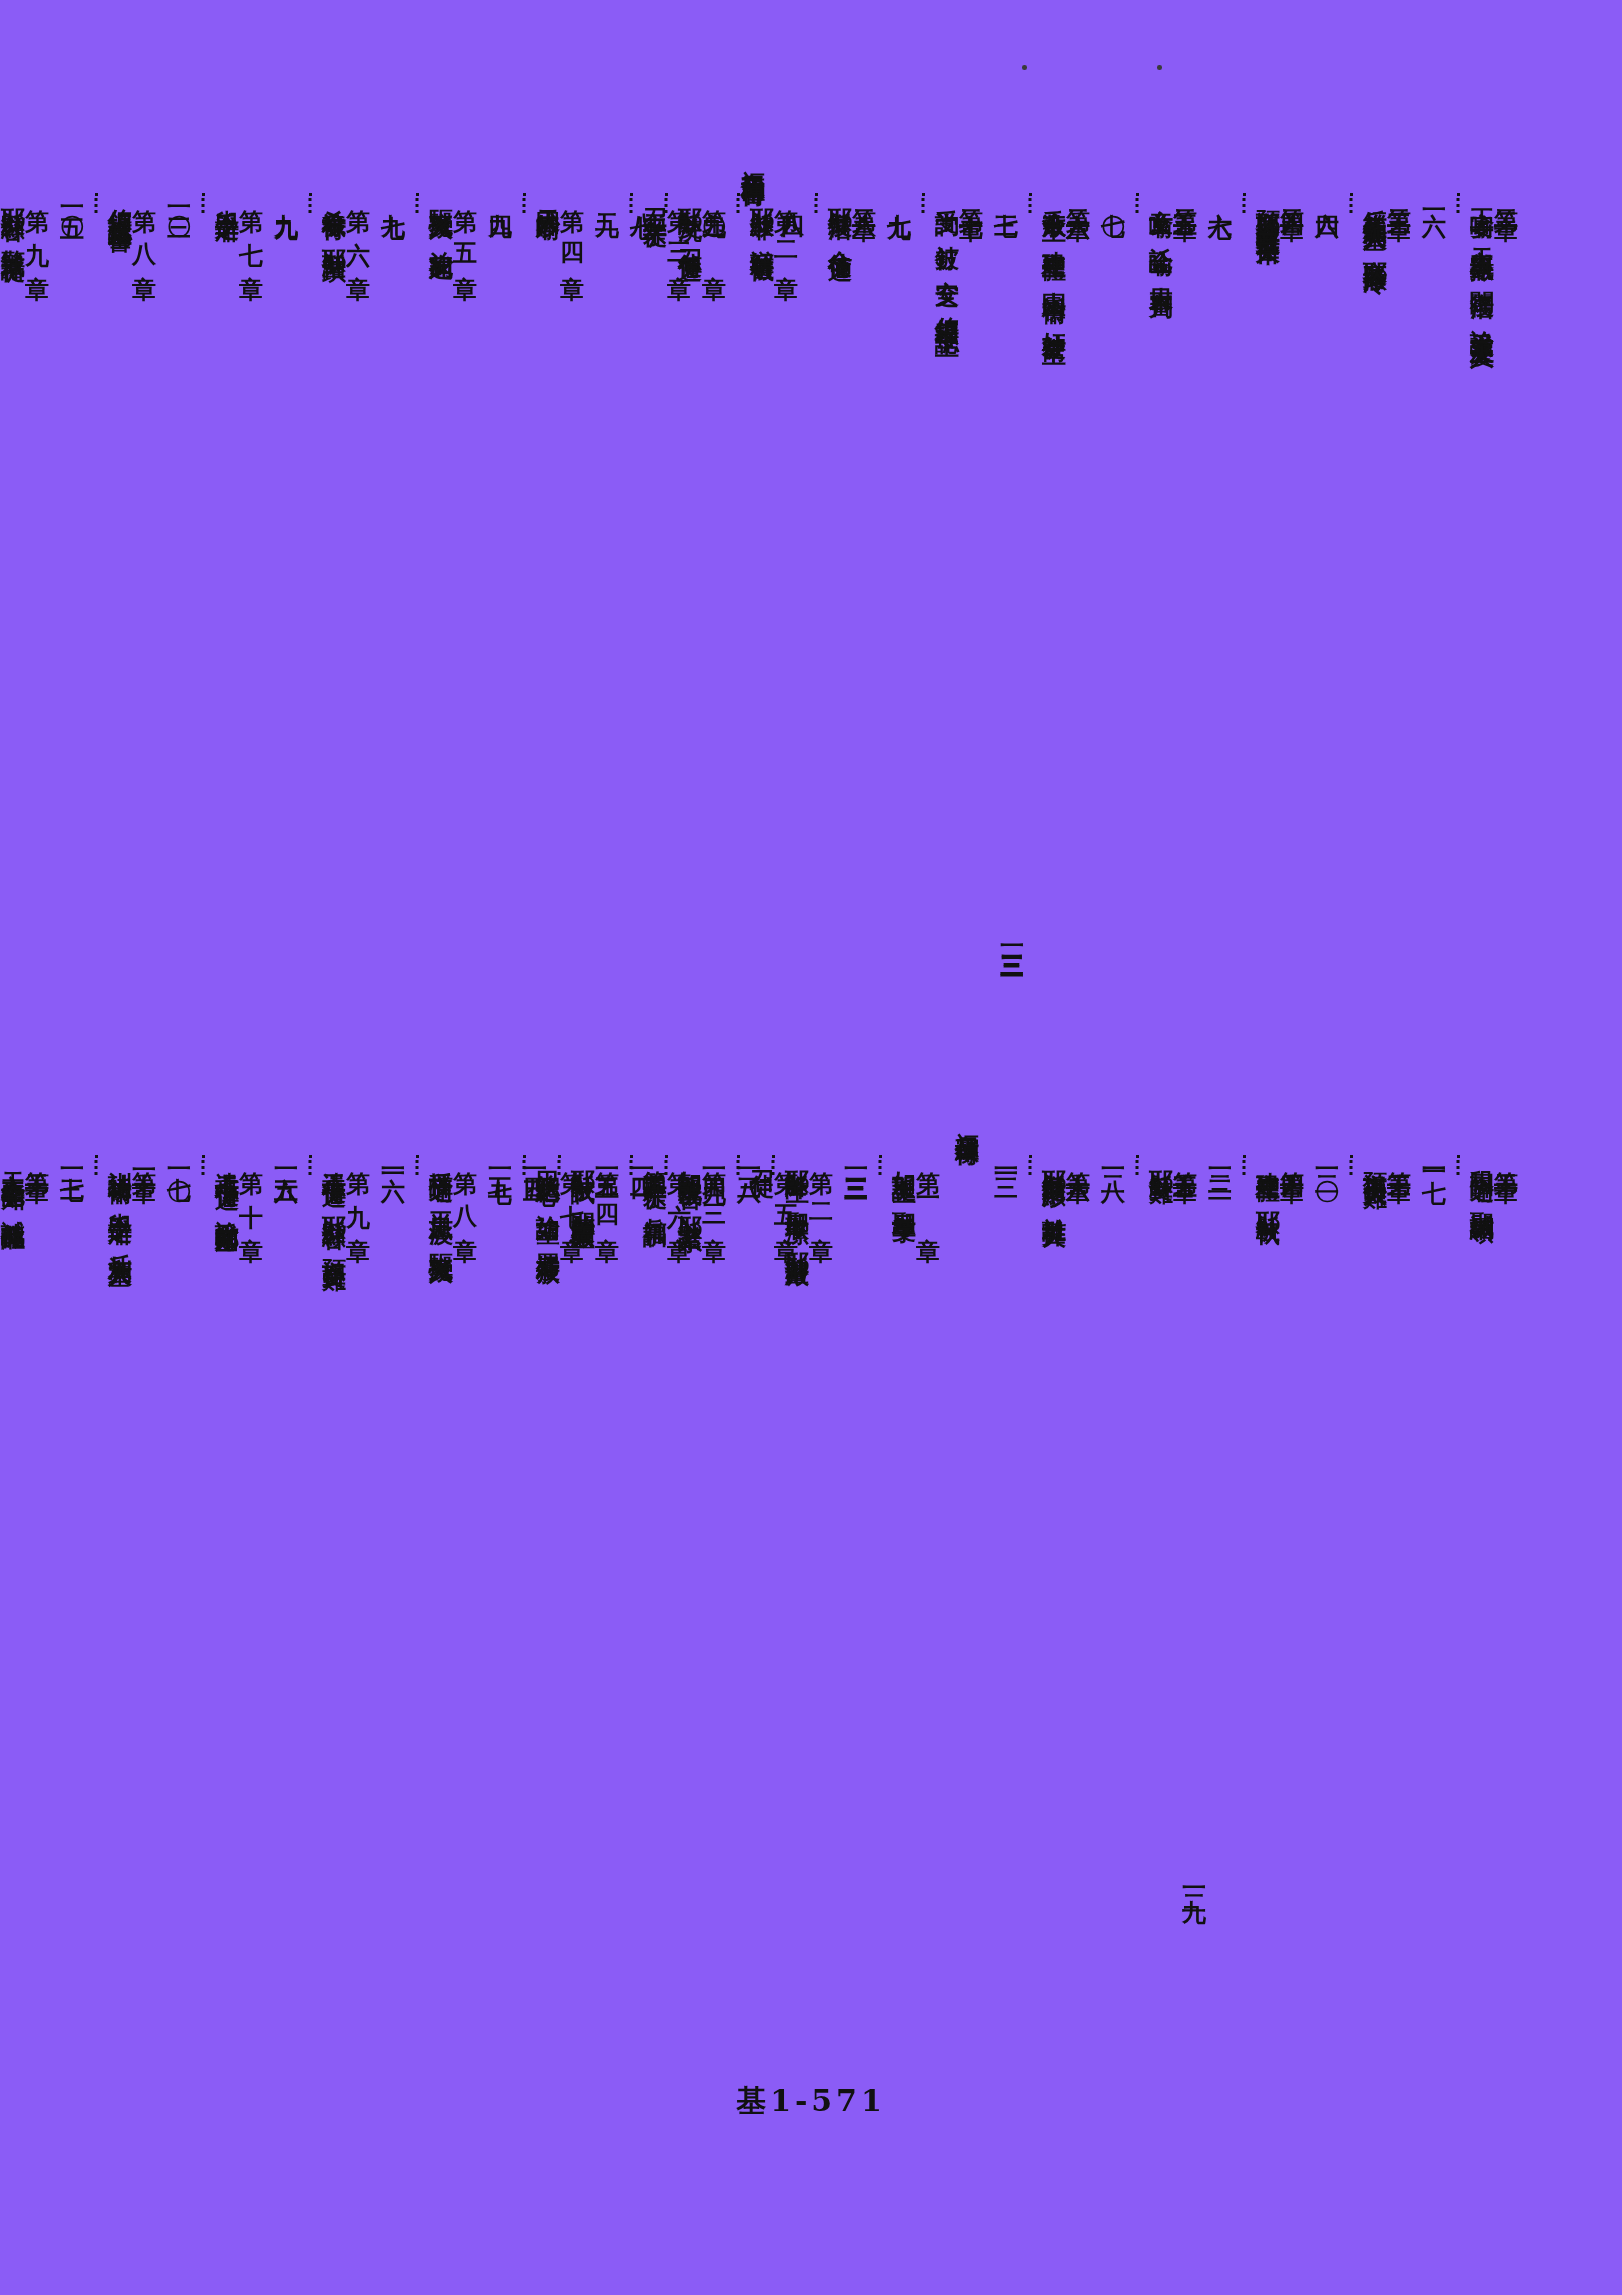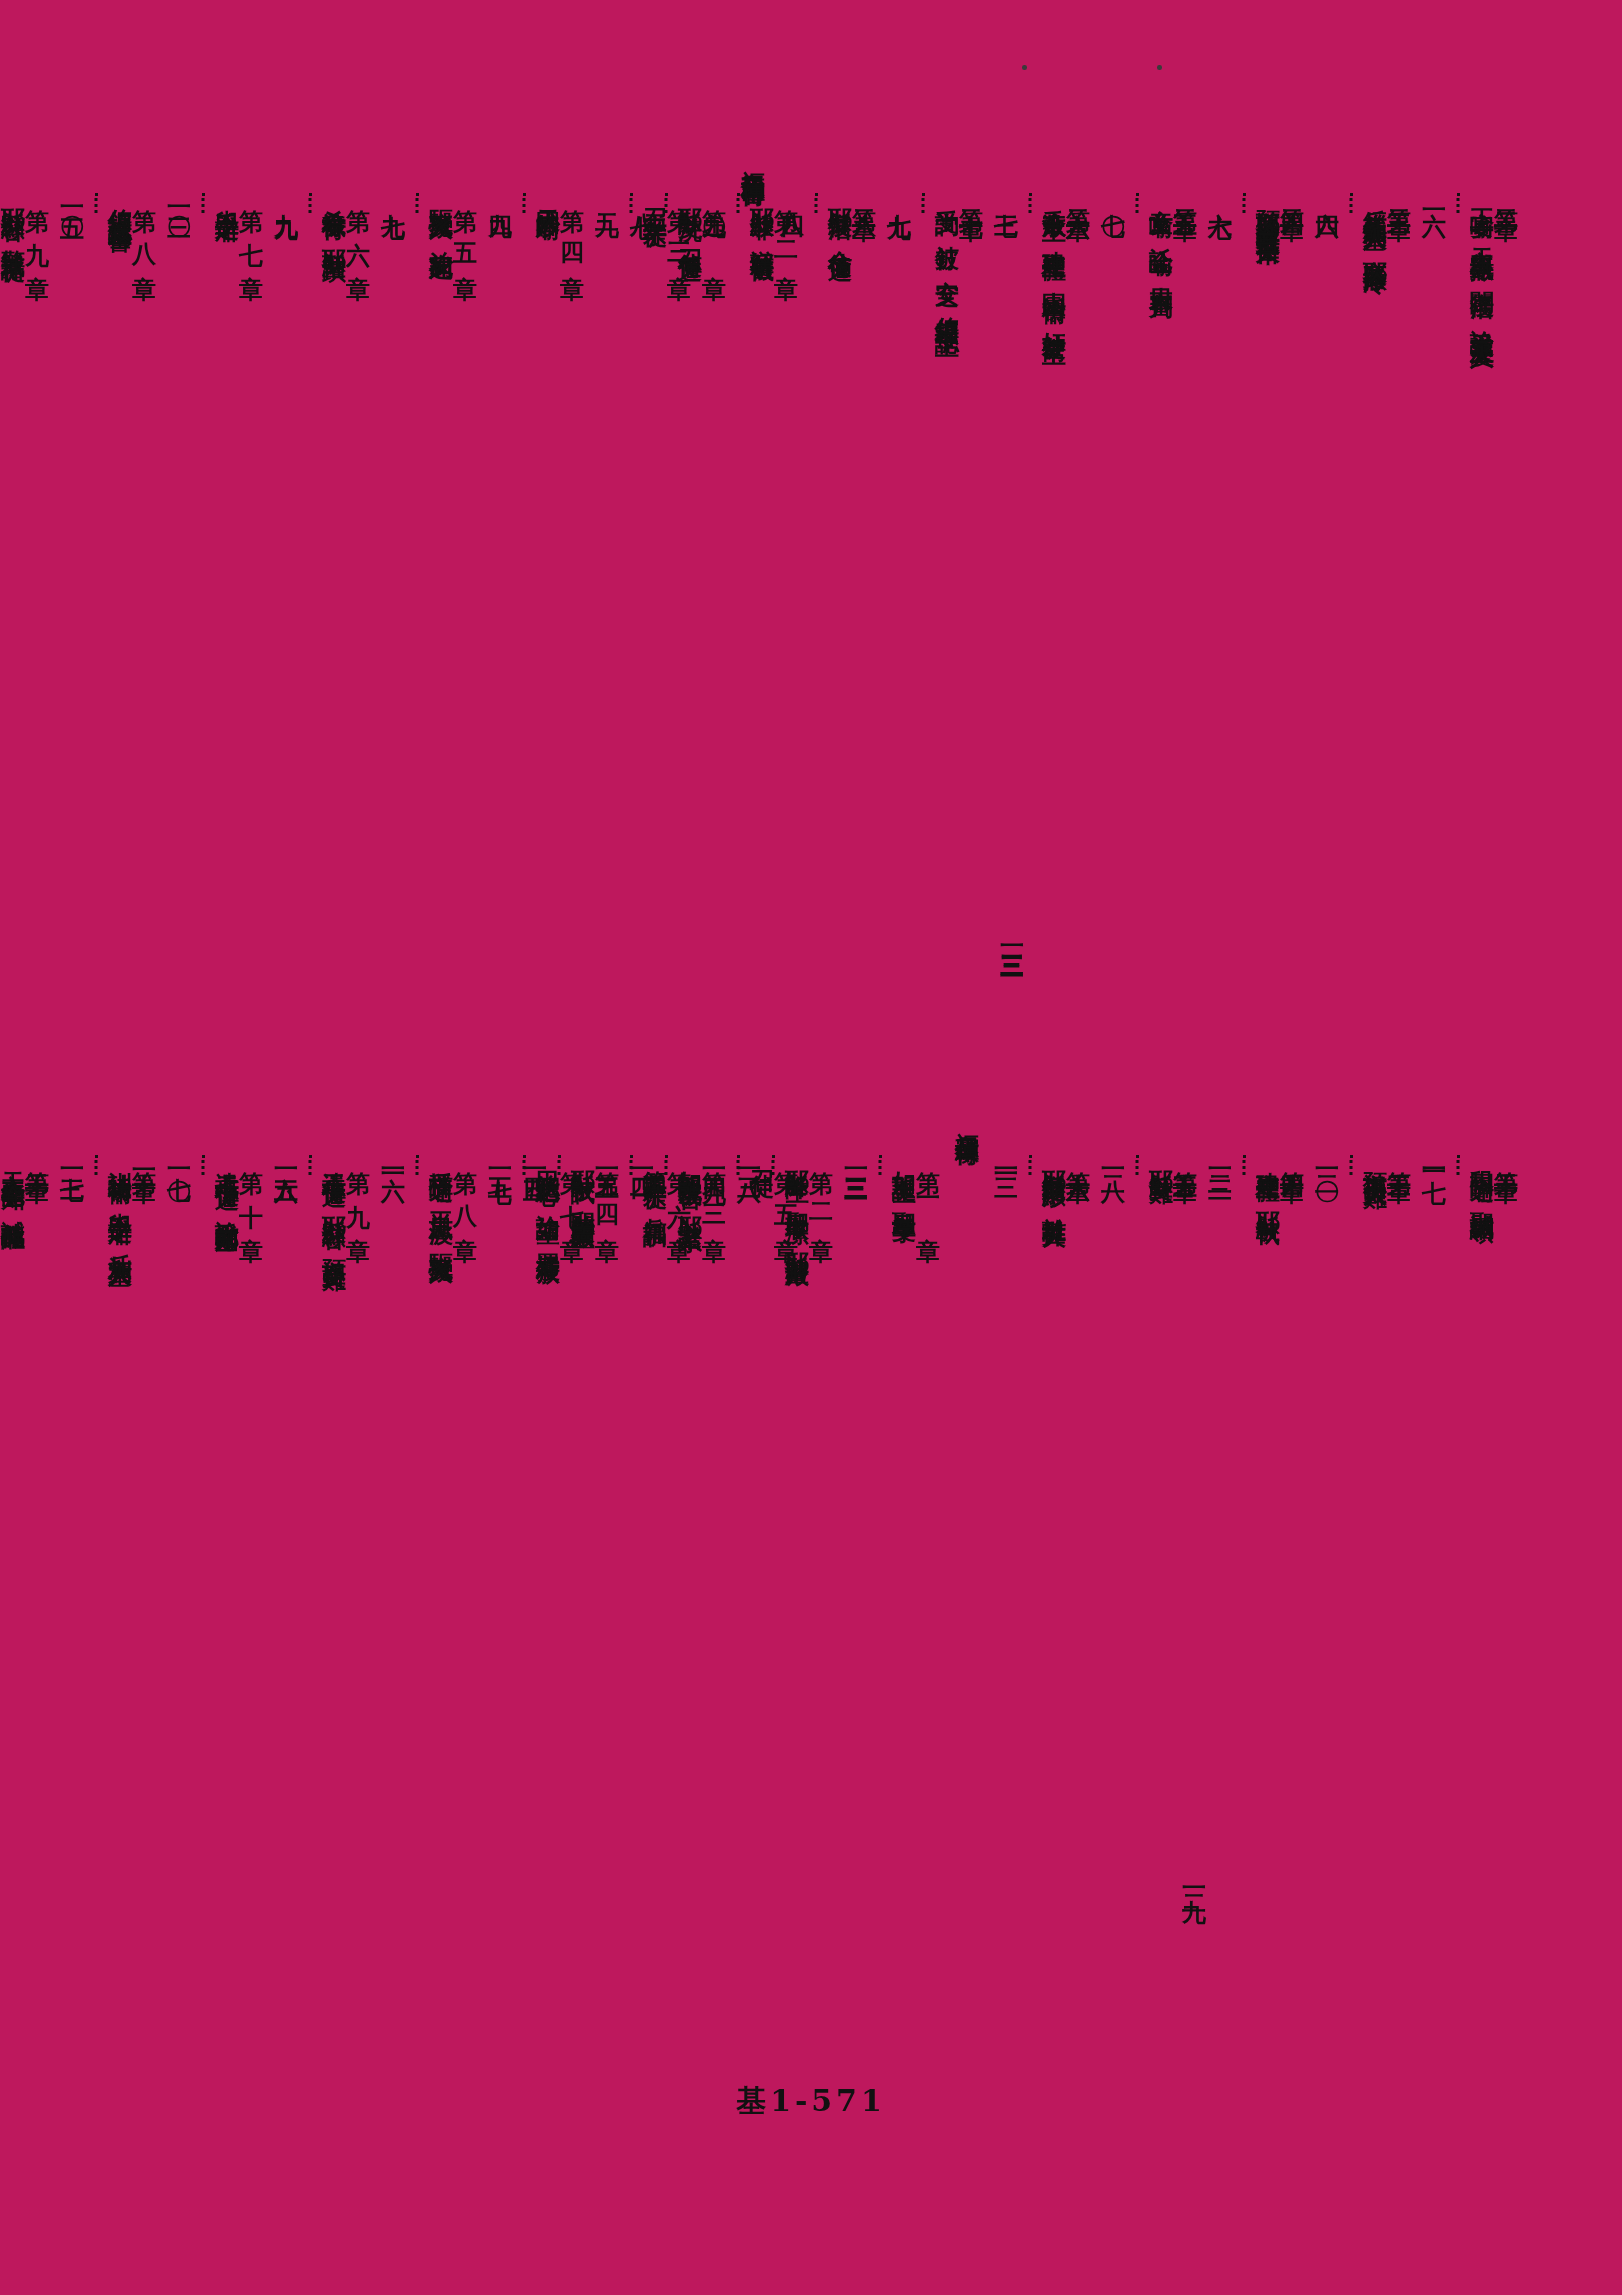--- a/index.html
+++ b/index.html
@@ -13,21 +13,21 @@
     font-family: "DejaVu Sans", sans-serif;
     color: #111111;
     position: relative;
     overflow: hidden;
   }
   .page {
     position: absolute;
     left: 0; top: 0;
     width: 1622px;
     height: 2295px;
-    background: #be185d;
+    background: #8b5cf6;
   }
   
   .dot-mark {
     position: absolute;
     width: 4.6px; height: 4.6px;
     background: #3a3a3a;
     border-radius: 50%;
   }
 
   

